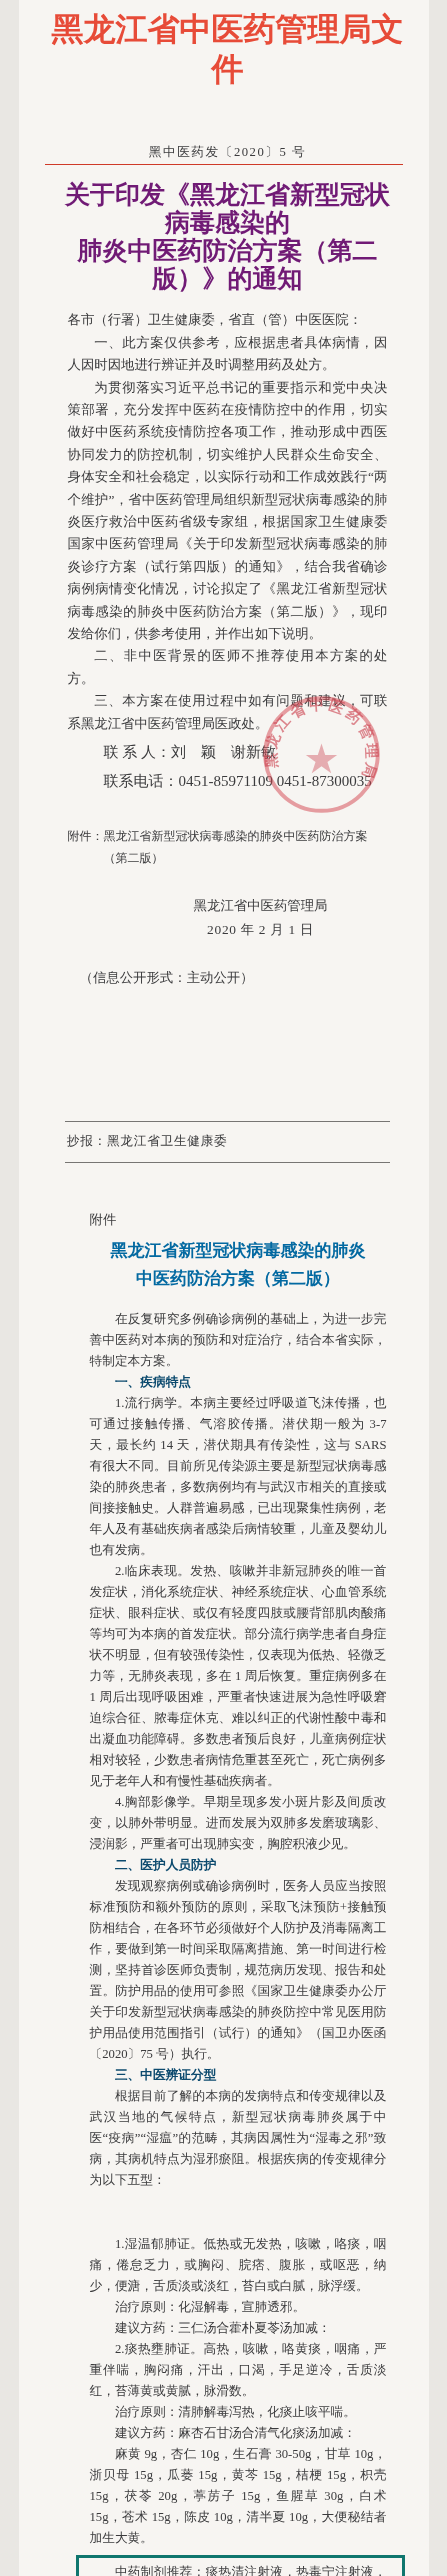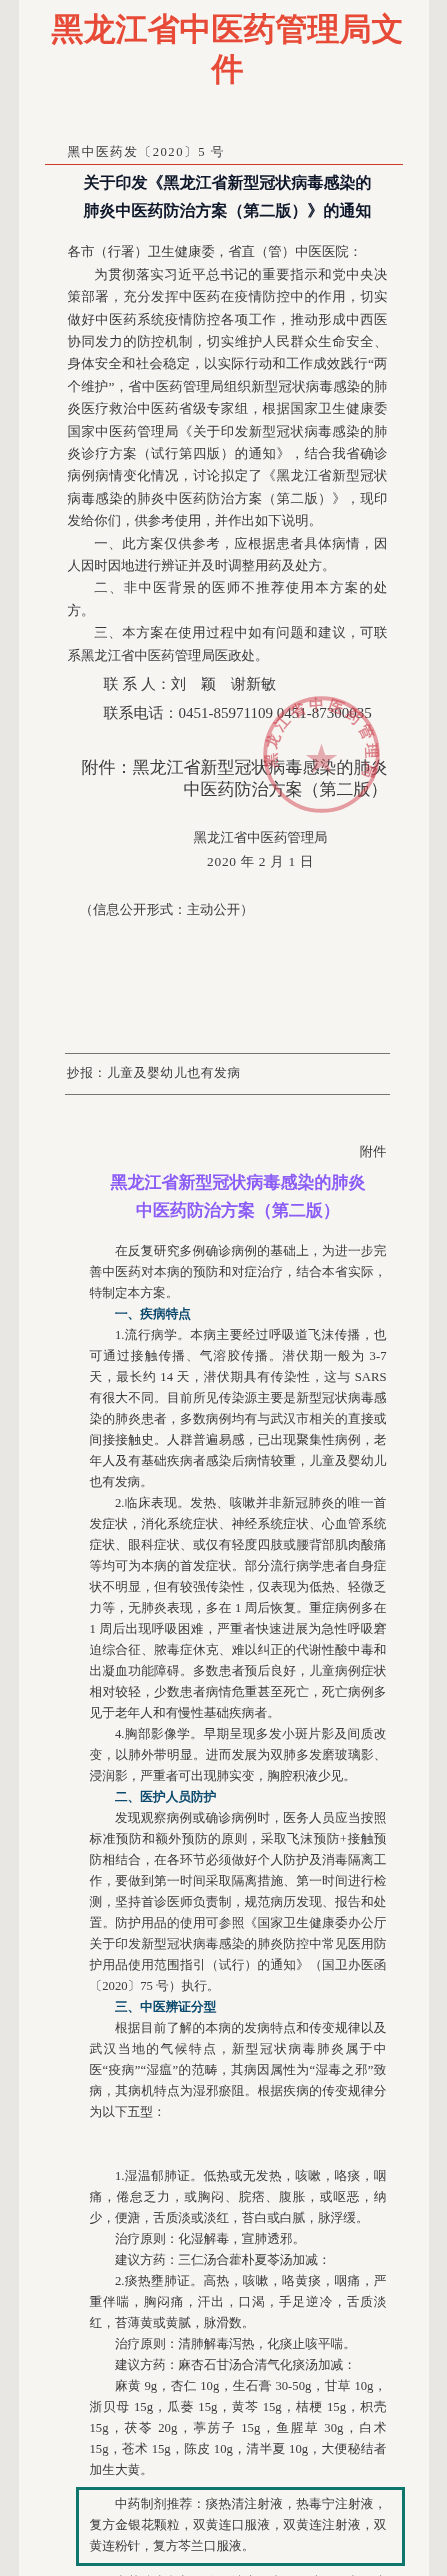--- a/index.html
+++ b/index.html
@@ -22,36 +22,37 @@
     margin:0 -18px;
     font-size:32px;
     line-height:40px;
     font-weight:bold;
     text-align:center;
     color:#e74b38;
     letter-spacing:0px;
   }
   .doc-number{
     margin-top:54px;
+    text-align:center;
     font-size:12.7px;
     line-height:18px;
     letter-spacing:1.5px;
   }
   .red-rule{
     border:none;
     border-top:1.5px solid #cf3a28;
     margin:3px -15px 0 -23px;
   }
   .notice-title{
-    margin:4px -7.5px 0;
-    font-size:16px;
+    margin:16px -7.5px 0;
+    font-size:25px;
     line-height:28px;
     font-weight:bold;
     text-align:center;
-    color:#0f172a;
+    color:#701a75;
   }
   .salutation{
     margin-top:16.4px;
     font-size:13.4px;
     line-height:22.4px;
   }
   .p1 .para{
     margin:0;
     font-size:13.4px;
     line-height:22.4px;
@@ -59,25 +60,24 @@
     text-align:justify;
   }
   .contact-line{
     margin:6px;
     font-size:15px;
     line-height:22.4px;
     text-indent:2em;
   }
   .attachment-ref{
     margin:33px 0 0;
-    font-size:17px;
+    font-size:12px;
     line-height:22.4px;
     padding-left:3em;
     text-indent:-3em;
-    text-align:right;
   }
   .signature-block{
     margin:25px 60px 0 auto;
     width:-moz-fit-content;width:fit-content;
     text-align:center;
   }
   .signer{font-size:13.4px;line-height:22.4px;}
   .sign-date{font-size:13.4px;line-height:25px;letter-spacing:0.7px;}
   .disclosure{
     margin:25px 12px 0;
@@ -95,29 +95,29 @@
   .seal{
     position:absolute;
     left:240px;
     top:692px;
     width:125px;
     height:125px;
     pointer-events:none;
   }
   
   .p2{padding:46px 42px 0 71px;}
-  .att-label{margin:0;font-size:13.4px;line-height:21px;text-align:right;}
+  .att-label{margin:0;font-size:13.4px;line-height:21px;}
   .att-title{
     margin:7.5px -15px 0;
     font-size:17px;
     line-height:27.6px;
     font-weight:bold;
     text-align:center;
     font-family:"Liberation Sans","DejaVu Sans",sans-serif;
-    color:#8b5cf6;
+    color:#0369a1;
   }
   .att-body{margin-top:16.4px;}
   .att-body p{
     margin:0;
     font-size:12.7px;
     line-height:21px;
     text-align:justify;
   }
   .para{text-indent:2em;}
   .heading{
@@ -143,40 +143,40 @@
     <div class="doc-number">黑中医药发〔2020〕5 号</div>
     <hr class="red-rule">
     <div class="notice-title">
       <div>关于印发《黑龙江省新型冠状病毒感染的</div>
       <div>肺炎中医药防治方案（第二版）》的通知</div>
     </div>
     <div class="salutation">各市（行署）卫生健康委，省直（管）中医医院：</div>
 
     <div>
 
-    <p class="para">为贯彻落实习近平总书记的重要指示和党中央决策部署，充分发挥中医药在疫情防控中的作用，切实做好中医药系统疫情防控各项工作，推动形成中西医协同发力的防控机制，切实维护人民群众生命安全、身体安全和社会稳定，以实际行动和工作成效践行“两个维护”，省中医药管理局组织新型冠状病毒感染的肺炎医疗救治中医药省级专家组，根据国家卫生健康委 国家中医药管理局《关于印发新型冠状病毒感染的肺炎诊疗方案（试行第四版）的通知》，结合我省确诊病例病情变化情况，讨论拟定了《黑龙江省新型冠状病毒感染的肺炎中医药防治方案（第二版）》，现印发给你们，供参考使用，并作出如下说明。</p>
-        <p class="para">一、此方案仅供参考，应根据患者具体病情，因人因时因地进行辨证并及时调整用药及处方。</p>
+    <p class="para">一、此方案仅供参考，应根据患者具体病情，因人因时因地进行辨证并及时调整用药及处方。</p>
+        <p class="para">为贯彻落实习近平总书记的重要指示和党中央决策部署，充分发挥中医药在疫情防控中的作用，切实做好中医药系统疫情防控各项工作，推动形成中西医协同发力的防控机制，切实维护人民群众生命安全、身体安全和社会稳定，以实际行动和工作成效践行“两个维护”，省中医药管理局组织新型冠状病毒感染的肺炎医疗救治中医药省级专家组，根据国家卫生健康委 国家中医药管理局《关于印发新型冠状病毒感染的肺炎诊疗方案（试行第四版）的通知》，结合我省确诊病例病情变化情况，讨论拟定了《黑龙江省新型冠状病毒感染的肺炎中医药防治方案（第二版）》，现印发给你们，供参考使用，并作出如下说明。</p>
         <p class="para">二、非中医背景的医师不推荐使用本方案的处方。</p>
         <p class="para">三、本方案在使用过程中如有问题和建议，可联系黑龙江省中医药管理局医政处。</p>
       </div>
 
     <p class="contact-line">联 系 人：刘　颖　谢新敏</p>
     <p class="contact-line">联系电话：0451-85971109  0451-87300035</p>
 
     <p class="attachment-ref">附件：黑龙江省新型冠状病毒感染的肺炎中医药防治方案（第二版）</p>
 
     <div class="signature-block">
       <div class="signer">黑龙江省中医药管理局</div>
       <div class="sign-date">2020 年 2 月 1 日</div>
     </div>
 
     <p class="disclosure">（信息公开形式：主动公开）</p>
 
     <div class="copy-block">
-      <p class="copy-to">抄报：儿童及婴幼儿也有发病</p>
+      <p class="copy-to">抄报：黑龙江省卫生健康委</p>
     </div>
   </section>
 
   <svg class="seal" viewBox="0 0 160 160" aria-hidden="true">
     <circle cx="80" cy="80" r="72" fill="none" stroke="#d4434e" stroke-width="5" opacity="0.5"></circle>
     <path id="sealArc" d="M 30 110 A 58 58 0 1 1 130 110" fill="none"></path>
     <text font-size="19" font-weight="bold" fill="#cc4350" opacity="0.62" letter-spacing="4">
       <textPath href="#sealArc" startOffset="6%">黑龙江省中医药管理局</textPath>
     </text>
     <polygon opacity="0.5" fill="#d4636e" points="80,66 84.7,80.5 100,80.5 87.6,89.5 92.4,104 80,95 67.6,104 72.4,89.5 60,80.5 75.3,80.5"></polygon>

